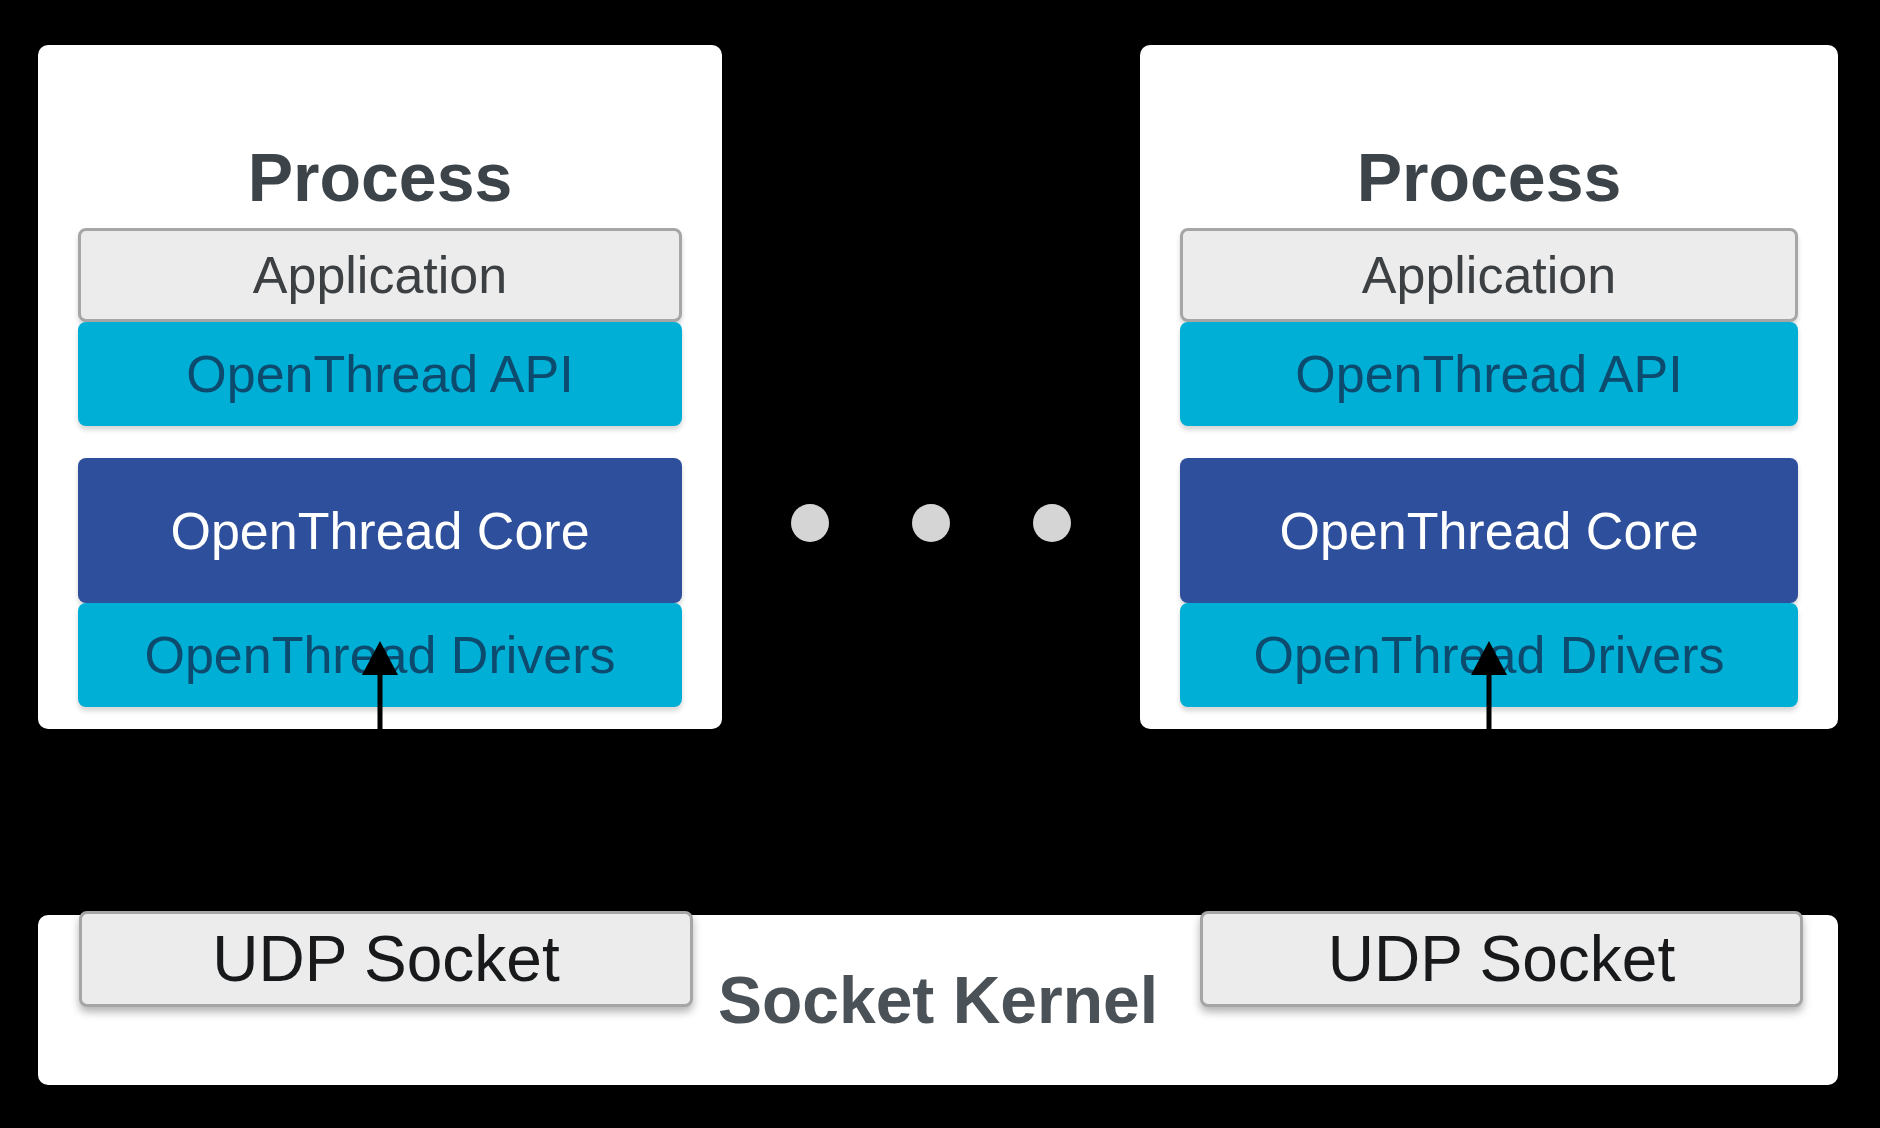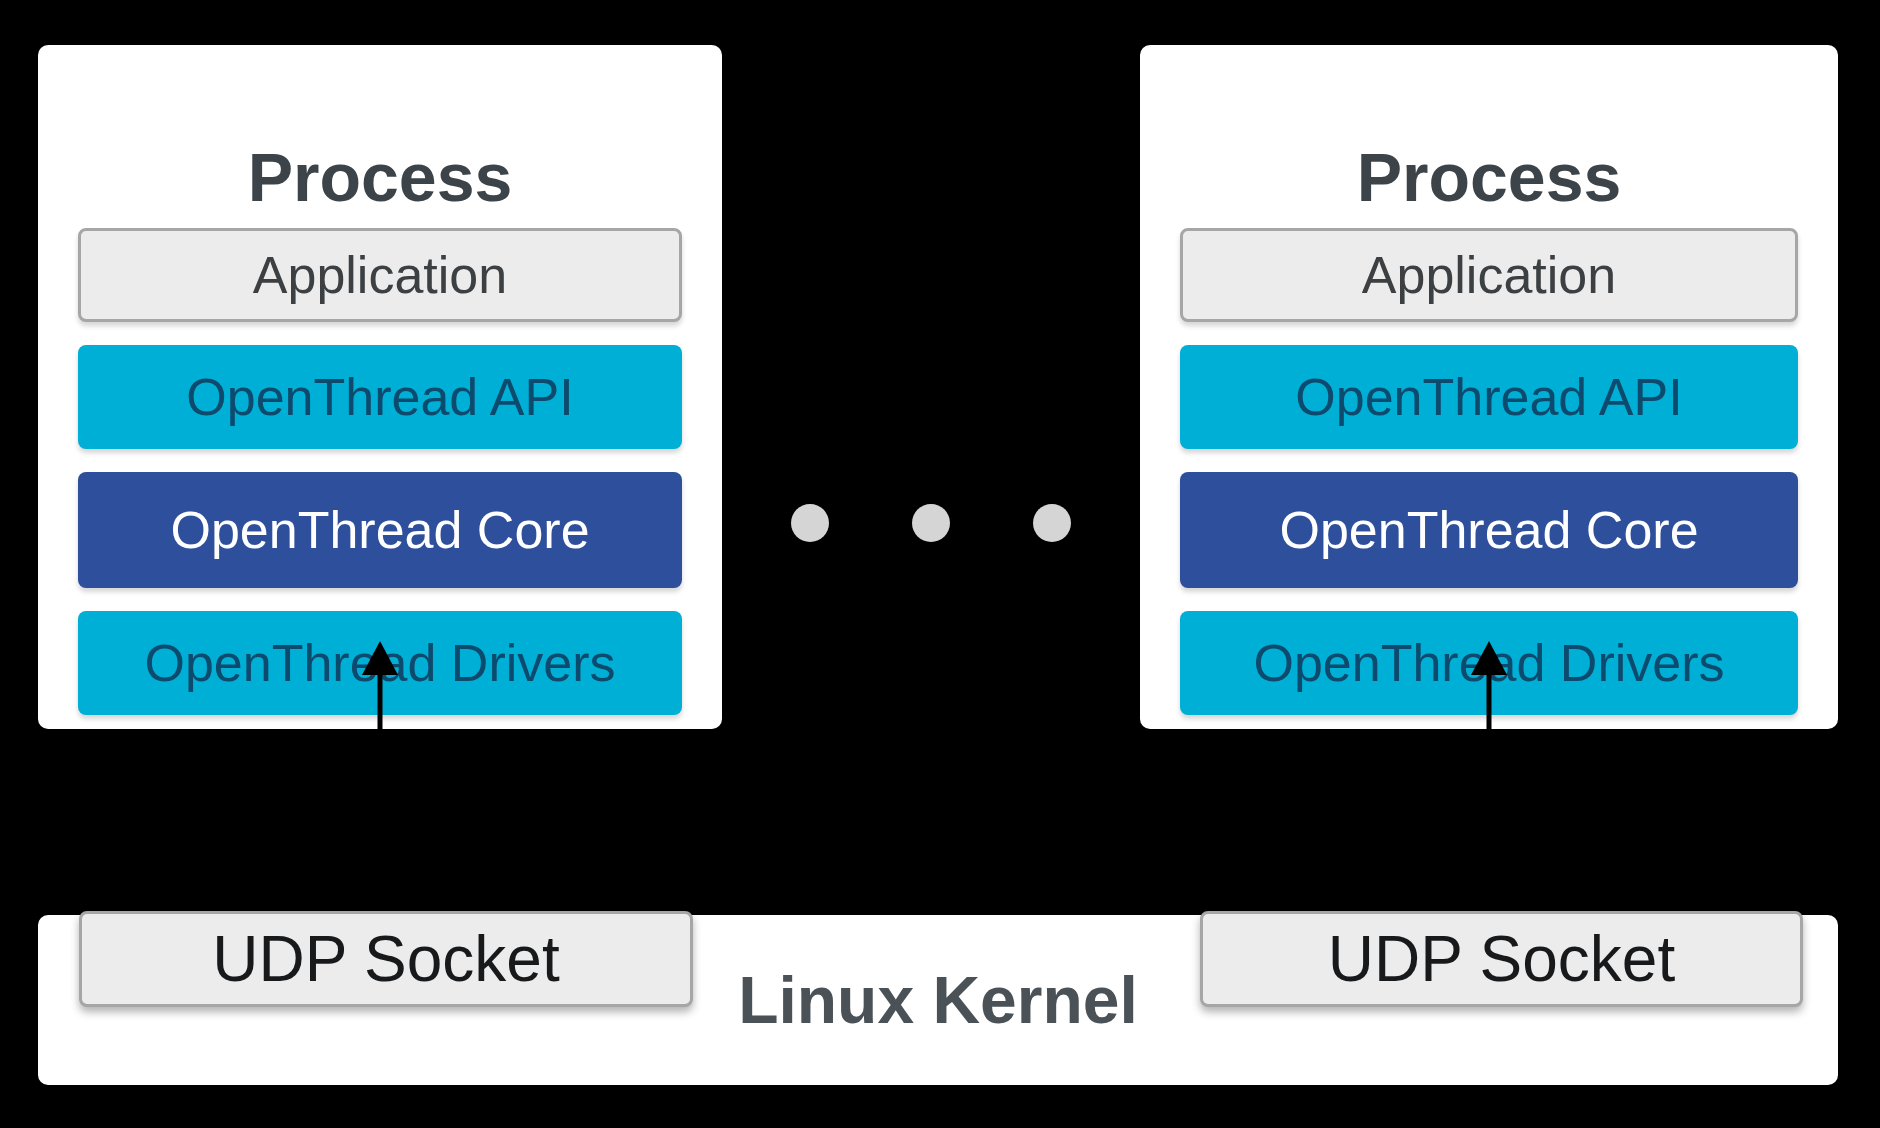--- a/index.html
+++ b/index.html
@@ -22,37 +22,37 @@
 
   .card-title{
     position:absolute;top:98px;left:0;right:0;
     text-align:center;
     font-size:68px;line-height:1;font-weight:700;
     color:var(--process_title,#3d4449);
   }
 
   .stack{
     position:absolute;top:183px;left:40px;right:40px;
-    display:flex;flex-direction:column;gap:23px;
+    display:flex;flex-direction:column;gap:0;
   }
   .layer{
     display:flex;align-items:center;justify-content:center;
     border-radius:8px;
     font-size:52px;
     box-shadow:0 4px 5px rgba(0,0,0,0.16);
     box-sizing:border-box;
   }
   .layer.app{
     height:94px;
     background:var(--light_gray,#ececec);
     border:3px solid var(--gray_border,#a6a6a6);
     color:var(--app_text,#3c4043);
   }
   .layer.cyan{height:104px;background:var(--cyan,#00afd5);color:#0c4a6e;}
-  .layer.blue{height:116px;background:var(--dark_blue,#2e4f9b);color:#fff;}
+  .layer.blue{height:145px;background:var(--dark_blue,#2e4f9b);color:#fff;margin-top:32px;}
 
   
   .arrow{
     position:absolute;bottom:0;left:50%;
     transform:translateX(-50%);
     width:36px;height:88px;
   }
   .arrow .head{
     position:absolute;top:0;left:50%;transform:translateX(-50%);
     width:0;height:0;
@@ -136,18 +136,18 @@
       <div class="layer blue">OpenThread Core</div>
       <div class="layer cyan">OpenThread Drivers</div>
     </div>
     <div class="arrow">
       <div class="head"></div>
       <div class="stem"></div>
     </div>
   </div>
 
   <div class="kernel">
-    <div class="kernel-label">Linux Kernel</div>
+    <div class="kernel-label">Socket Kernel</div>
     <div class="socket left">UDP Socket</div>
     <div class="socket right">UDP Socket</div>
   </div>
 
 </div>
 
 </body></html>

